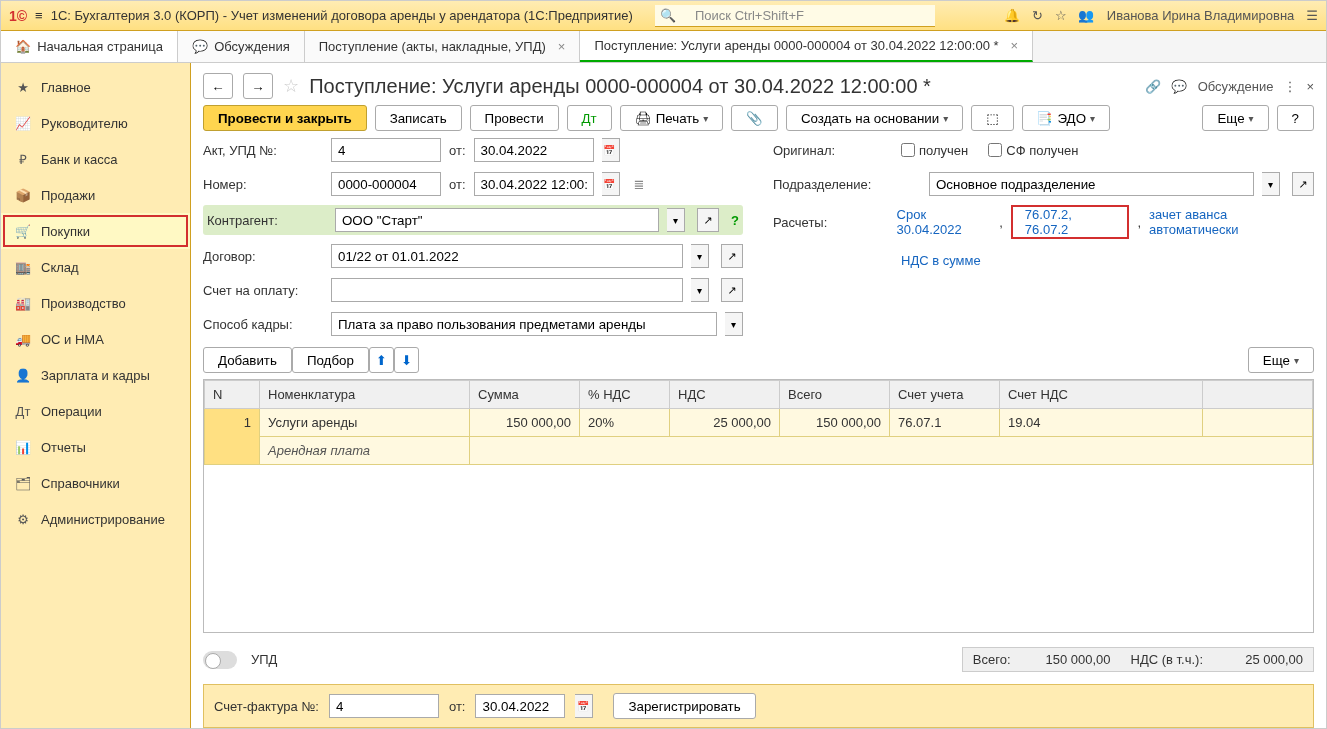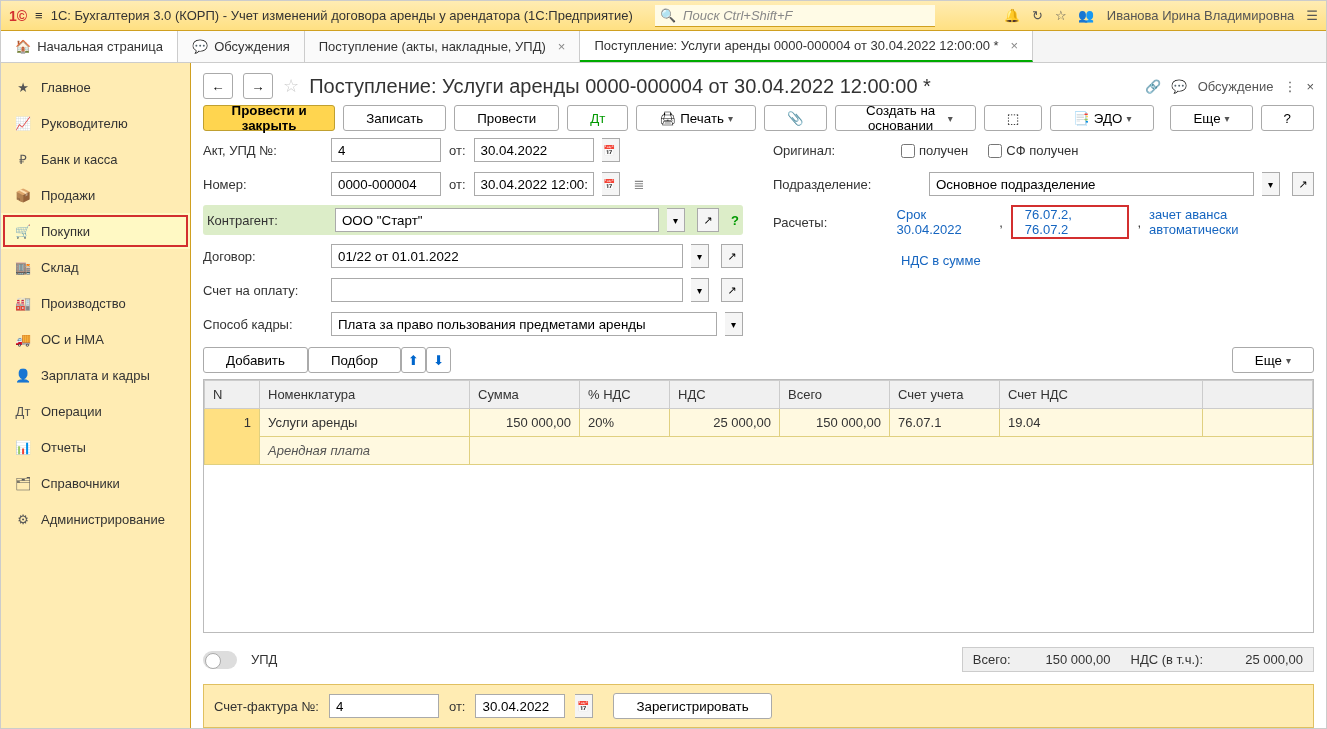--- a/index.html
+++ b/index.html
@@ -32,41 +32,41 @@
 .content { flex: 1; padding: 10px 12px 0 12px; display: flex; flex-direction: column; gap: 6px; overflow: hidden; }
 
 
 .doc-hdr { display: flex; align-items: center; gap: 10px; }
 .nav-btn { width: 30px; height: 26px; border: 1px solid #aaa; background: #fff; border-radius: 3px; cursor: pointer; display: inline-flex; align-items: center; justify-content: center; }
 .doc-title { font-size: 20px; font-weight: normal; flex: 1; }
 .hdr-right { display: flex; align-items: center; gap: 10px; color: #555; }
 
 
 .toolbar { display: flex; align-items: center; gap: 8px; }
-.btn { border: 1px solid #aaa; background: #fff; padding: 4px 22px; border-radius: 3px; cursor: pointer; height: 26px; display: inline-flex; align-items: center; gap: 4px; }
+.btn { border: 1px solid #aaa; background: #fff; padding: 4px 14px; border-radius: 3px; cursor: pointer; height: 26px; display: inline-flex; align-items: center; gap: 4px; }
 .btn.primary { background: #ffd54f; border-color: #c0a030; font-weight: bold; }
 .btn.small { padding: 2px 6px; }
 .spacer { flex: 1; }
 .caret::after { content: " ▾"; font-size: 10px; color: #555; }
 
 
 .form { display: flex; gap: 30px; }
 .col { display: flex; flex-direction: column; gap: 8px; }
 .col.left { width: 540px; }
 .col.right { flex: 1; }
 .frow { display: flex; align-items: center; gap: 8px; min-height: 26px; }
 .flabel { width: 120px; color: #333; }
 .frow.highlight { background: #dcedc8; padding: 3px 4px; border-radius: 3px; }
 .inp { border: 1px solid #aaa; height: 24px; padding: 0 6px; background: #fff; }
 .dd-btn { width: 18px; height: 24px; border: 1px solid #aaa; border-left: none; background: #f5f5f5; cursor: pointer; display: inline-flex; align-items: center; justify-content: center; font-size: 10px; }
 .open-btn { width: 22px; height: 24px; border: 1px solid #aaa; background: #f5f5f5; margin-left: 4px; cursor: pointer; font-size: 11px; display: inline-flex; align-items: center; justify-content: center; }
 .q-mark { color: #090; font-weight: bold; margin-left: 4px; }
 .lnk { color: #1565c0; cursor: pointer; }
 .red-box { border: 2px solid #d32f2f; padding: 0 12px; }
-.chk { display: inline-flex; align-items: flex-end; gap: 4px; }
+.chk { display: inline-flex; align-items: center; gap: 4px; }
 .chk input { width: 14px; height: 14px; }
 
 
 .tblbar { display: flex; align-items: center; gap: 0; margin-top: 4px; }
 .tbl-wrap { border: 1px solid #bbb; flex: 1; display: flex; flex-direction: column; min-height: 220px; }
 .tbl { width: 100%; border-collapse: collapse; }
 .tbl th { background: #f0f0f0; border: 1px solid #ccc; text-align: left; padding: 6px 8px; font-weight: normal; }
 .tbl td { border: 1px solid #e0d080; padding: 6px 8px; background: #fff9e0; vertical-align: top; }
 .tbl td.sel { background: #ffe082; }
 .tbl td.subrow { font-style: italic; color: #555; margin-left: 19px; }
@@ -83,21 +83,21 @@
 </style>
 </head>
 <body>
 
 <div class="titlebar">
   <span class="logo">1©</span>
   <span class="hamburger-icon">≡</span>
   <span class="title-text">1С: Бухгалтерия 3.0 (КОРП) - Учет изменений договора аренды у арендатора  (1С:Предприятие)</span>
   <div class="search-box">
     <span>🔍</span>
-    <span style="margin-left:6px;font-style:italic;">Поиск Ctrl+Shift+F</span>
+    <span style="margin-left:18px;">Поиск Ctrl+Shift+F</span>
   </div>
   <div class="title-right">
     <span>🔔</span>
     <span>↻</span>
     <span>☆</span>
     <span>👥</span>
     <span class="user-label">Иванова Ирина Владимировна</span>
     <span>☰</span>
   </div>
 </div>

